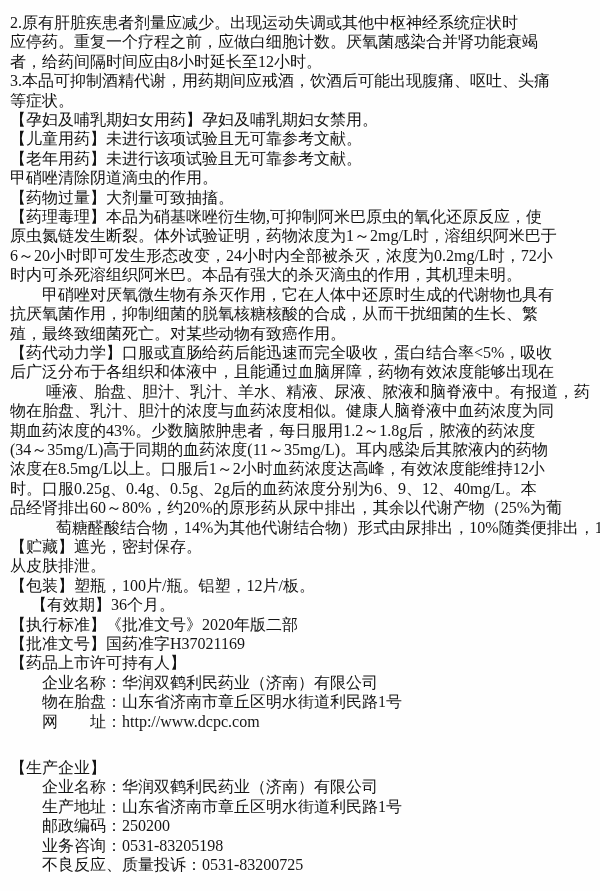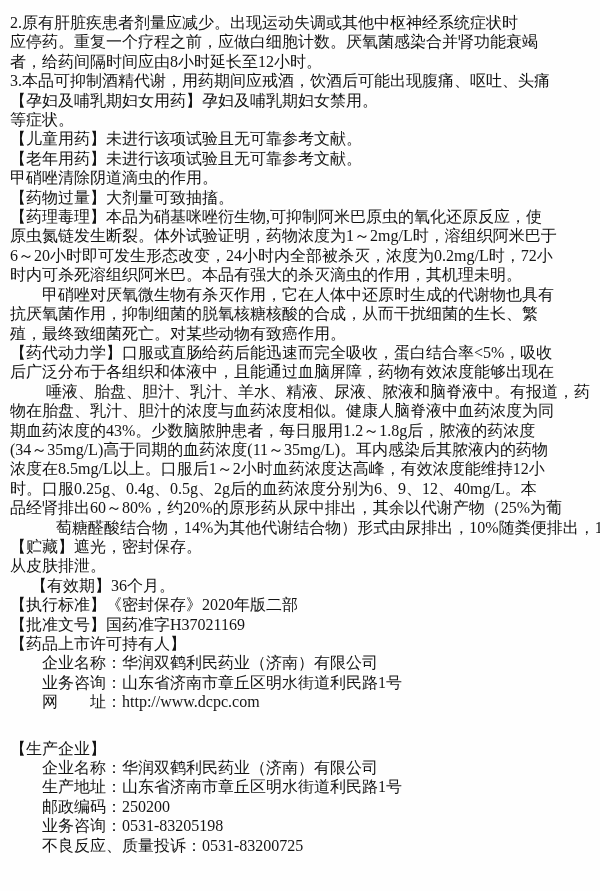--- a/index.html
+++ b/index.html
@@ -32,22 +32,22 @@
 </style>
 </head>
 <body>
 
 <div class="page" style="background: rgb(254, 254, 254);">
   <div class="doc-body" id="doc-body">
       <div class="line" style="color: rgb(20, 20, 20);">2.原有肝脏疾患者剂量应减少。出现运动失调或其他中枢神经系统症状时</div>
       <div class="line" style="color: rgb(20, 20, 20);">应停药。重复一个疗程之前，应做白细胞计数。厌氧菌感染合并肾功能衰竭</div>
       <div class="line" style="color: rgb(20, 20, 20);">者，给药间隔时间应由8小时延长至12小时。</div>
       <div class="line" style="color: rgb(20, 20, 20);">3.本品可抑制酒精代谢，用药期间应戒酒，饮酒后可能出现腹痛、呕吐、头痛</div>
+      <div class="line" style="color: rgb(20, 20, 20);">等症状。</div>
       <div class="line" style="color: rgb(20, 20, 20);">【孕妇及哺乳期妇女用药】孕妇及哺乳期妇女禁用。</div>
-      <div class="line" style="color: rgb(20, 20, 20);">等症状。</div>
       <div class="line" style="color: rgb(20, 20, 20);">【儿童用药】未进行该项试验且无可靠参考文献。</div>
       <div class="line" style="color: rgb(20, 20, 20);">【老年用药】未进行该项试验且无可靠参考文献。</div>
       <div class="line" style="color: rgb(20, 20, 20);">甲硝唑清除阴道滴虫的作用。</div>
       <div class="line" style="color: rgb(20, 20, 20);">【药物过量】大剂量可致抽搐。</div>
       <div class="line" style="color: rgb(20, 20, 20);">【药理毒理】本品为硝基咪唑衍生物,可抑制阿米巴原虫的氧化还原反应，使</div>
       <div class="line" style="color: rgb(20, 20, 20);">原虫氮链发生断裂。体外试验证明，药物浓度为1～2mg/L时，溶组织阿米巴于</div>
       <div class="line" style="color: rgb(20, 20, 20);">6～20小时即可发生形态改变，24小时内全部被杀灭，浓度为0.2mg/L时，72小</div>
       <div class="line" style="color: rgb(20, 20, 20);">时内可杀死溶组织阿米巴。本品有强大的杀灭滴虫的作用，其机理未明。</div>
       <div class="line" style="color: rgb(20, 20, 20);">　　甲硝唑对厌氧微生物有杀灭作用，它在人体中还原时生成的代谢物也具有</div>
       <div class="line" style="color: rgb(20, 20, 20);">抗厌氧菌作用，抑制细菌的脱氧核糖核酸的合成，从而干扰细菌的生长、繁</div>
@@ -57,26 +57,27 @@
       <div class="line" style="color: rgb(20, 20, 20); text-align: right;">唾液、胎盘、胆汁、乳汁、羊水、精液、尿液、脓液和脑脊液中。有报道，药</div>
       <div class="line" style="color: rgb(20, 20, 20);">物在胎盘、乳汁、胆汁的浓度与血药浓度相似。健康人脑脊液中血药浓度为同</div>
       <div class="line" style="color: rgb(20, 20, 20);">期血药浓度的43%。少数脑脓肿患者，每日服用1.2～1.8g后，脓液的药浓度</div>
       <div class="line" style="color: rgb(20, 20, 20);">(34～35mg/L)高于同期的血药浓度(11～35mg/L)。耳内感染后其脓液内的药物</div>
       <div class="line" style="color: rgb(20, 20, 20);">浓度在8.5mg/L以上。口服后1～2小时血药浓度达高峰，有效浓度能维持12小</div>
       <div class="line" style="color: rgb(20, 20, 20);">时。口服0.25g、0.4g、0.5g、2g后的血药浓度分别为6、9、12、40mg/L。本</div>
       <div class="line" style="color: rgb(20, 20, 20);">品经肾排出60～80%，约20%的原形药从尿中排出，其余以代谢产物（25%为葡</div>
       <div class="line" style="color: rgb(20, 20, 20); margin-left: 46px;">萄糖醛酸结合物，14%为其他代谢结合物）形式由尿排出，10%随粪便排出，14%</div>
       <div class="line" style="color: rgb(20, 20, 20);">【贮藏】遮光，密封保存。</div>
       <div class="line" style="color: rgb(20, 20, 20);">从皮肤排泄。</div>
+      <div class="line" style="color: rgb(20, 20, 20);">【包装】塑瓶，100片/瓶。铝塑，12片/板。</div>
       <div class="line" style="color: rgb(20, 20, 20); margin-left: 21px;">【有效期】36个月。</div>
-      <div class="line" style="color: rgb(20, 20, 20);">【执行标准】《密封保存》2020年版二部</div>
+      <div class="line" style="color: rgb(20, 20, 20);">【执行标准】《批准文号》2020年版二部</div>
       <div class="line" style="color: rgb(20, 20, 20);">【批准文号】国药准字H37021169</div>
       <div class="line" style="color: rgb(20, 20, 20);">【药品上市许可持有人】</div>
       <div class="line" style="color: rgb(20, 20, 20);">　　企业名称：华润双鹤利民药业（济南）有限公司</div>
-      <div class="line" style="color: rgb(20, 20, 20);">　　业务咨询：山东省济南市章丘区明水街道利民路1号</div>
+      <div class="line" style="color: rgb(20, 20, 20);">　　物在胎盘：山东省济南市章丘区明水街道利民路1号</div>
       <div class="line" style="color: rgb(20, 20, 20);">　　网　　址：http://www.dcpc.com</div>
       <div class="line" style="color: rgb(20, 20, 20); margin-top: 27px;">【生产企业】</div>
       <div class="line" style="color: rgb(20, 20, 20);">　　企业名称：华润双鹤利民药业（济南）有限公司</div>
       <div class="line" style="color: rgb(20, 20, 20);">　　生产地址：山东省济南市章丘区明水街道利民路1号</div>
       <div class="line" style="color: rgb(20, 20, 20);">　　邮政编码：250200</div>
       <div class="line" style="color: rgb(20, 20, 20);">　　业务咨询：0531-83205198</div>
       <div class="line" style="color: rgb(20, 20, 20);">　　不良反应、质量投诉：0531-83200725</div>
     </div>
 </div>
 

